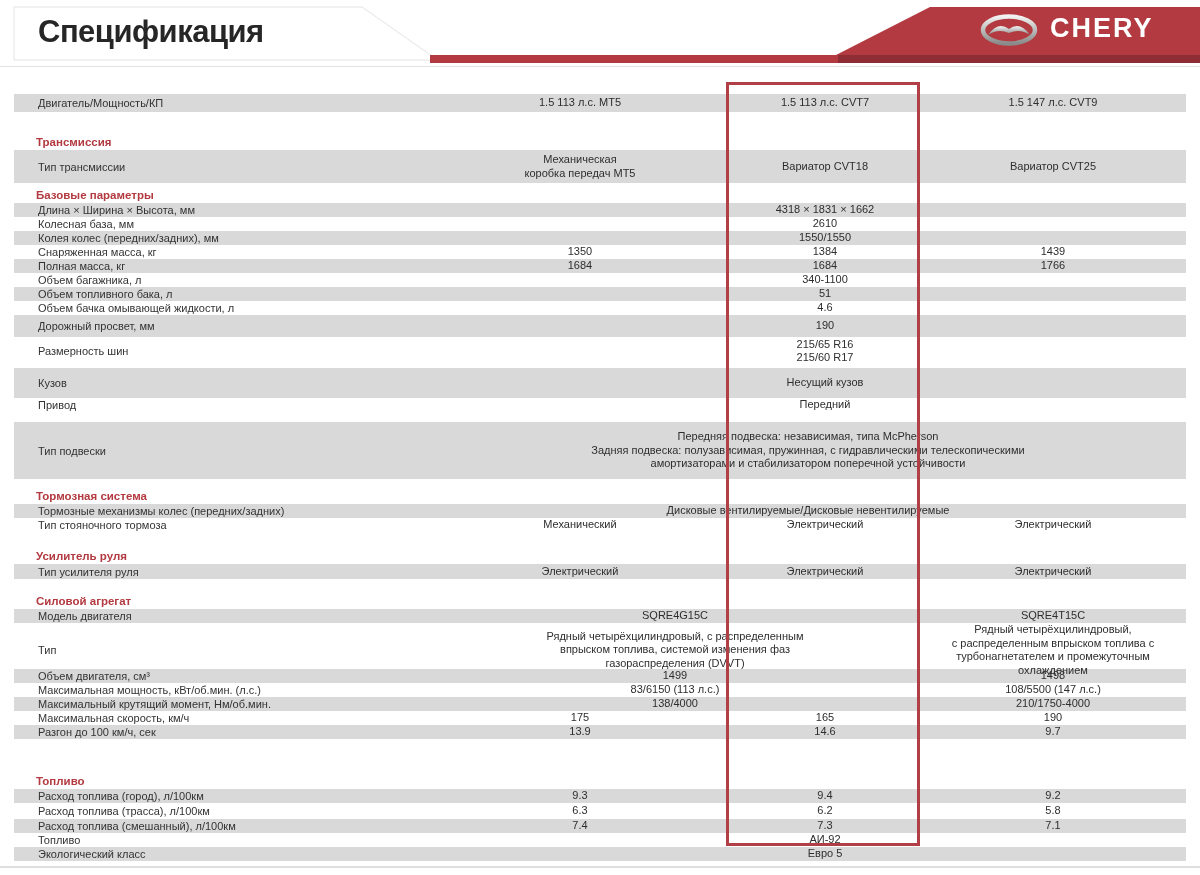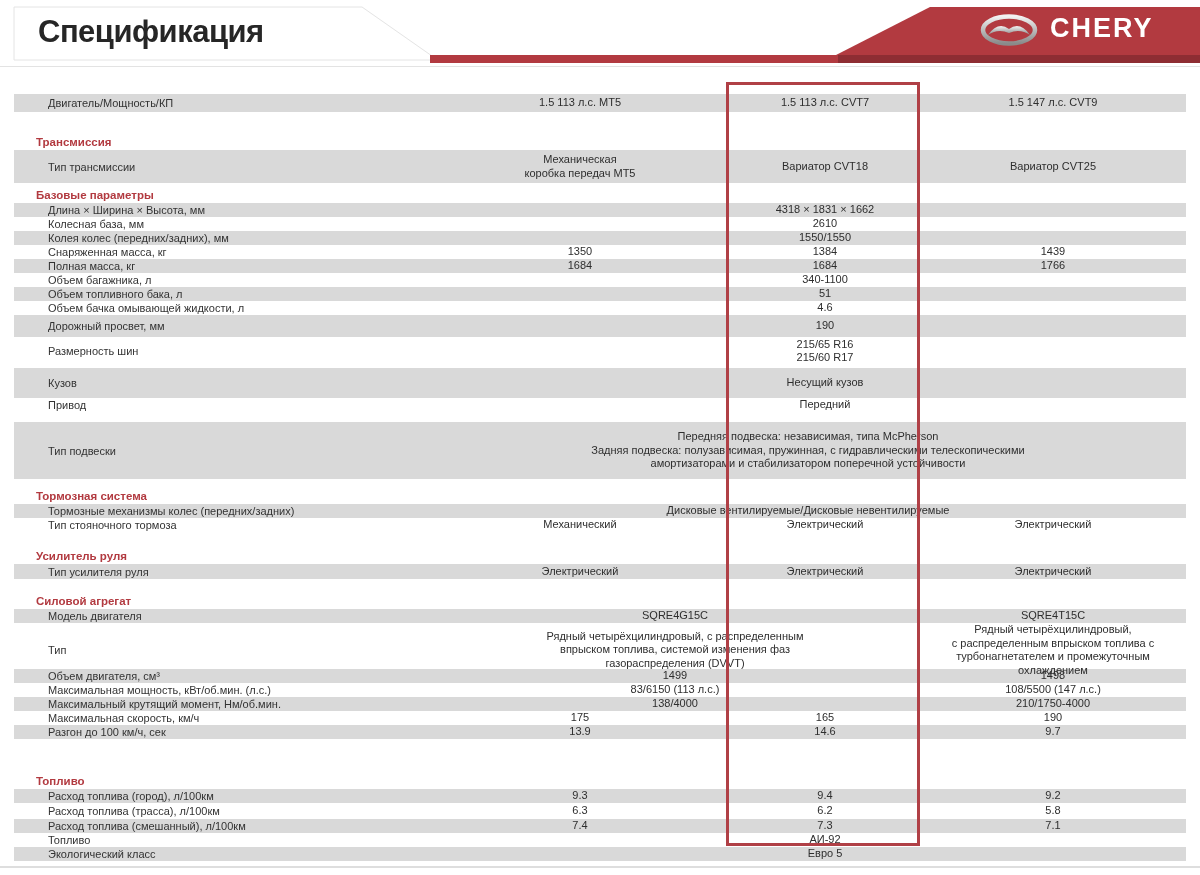--- a/index.html
+++ b/index.html
@@ -16,21 +16,21 @@
   
   .content { position:relative; margin:0 14px; width:1172px; padding-top:28px; }
   .top-rule { position:absolute; left:-14px; top:0; width:1200px; height:1px; background:#e3e3e3; }
   .bottom-rule { position:absolute; left:0; top:866px; width:1200px; height:2px; background:#dedede; }
   .section-gap { width:100%; }
   .section-title { height:16px; line-height:16px; padding-left:22px; font-size:11.5px;
     font-weight:bold; color:#b23a40; }
   .row { display:grid; grid-template-columns:416px 300px 190px 266px; align-items:center;
     width:1172px; }
   .row.grey { background:#d9d9d9; }
-  .row-label { padding-left:34px; font-size:11px; color:#333; line-height:12px; }
+  .row-label { padding-left:24px; font-size:11px; color:#333; line-height:12px; }
   .cell { text-align:center; font-size:11px; color:#2e2e2e; line-height:13.5px;
     white-space:pre-line; }
   
   .highlight-box { position:absolute; left:712px; top:16px; width:194px; height:764px;
     border:3px solid #b04046; pointer-events:none; }
 </style>
 </head>
 <body>
 
 <div class="header">

